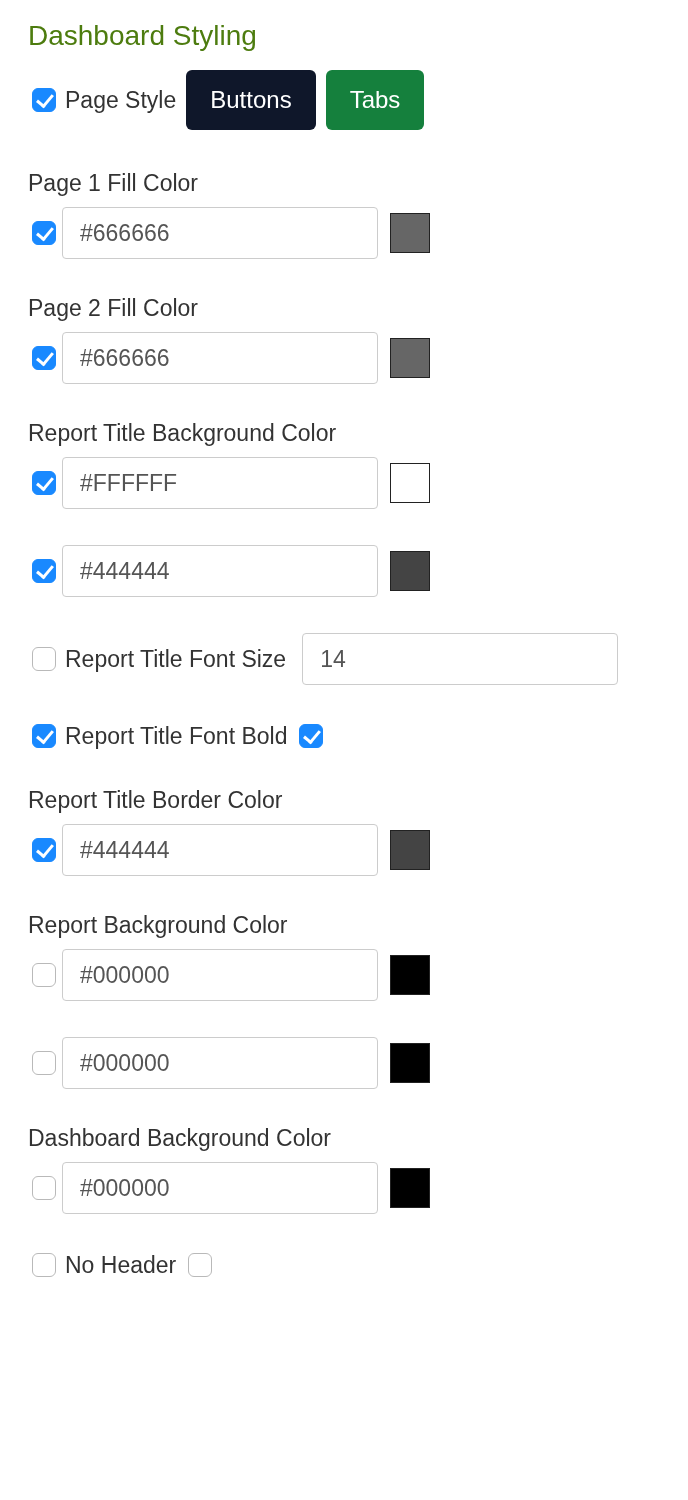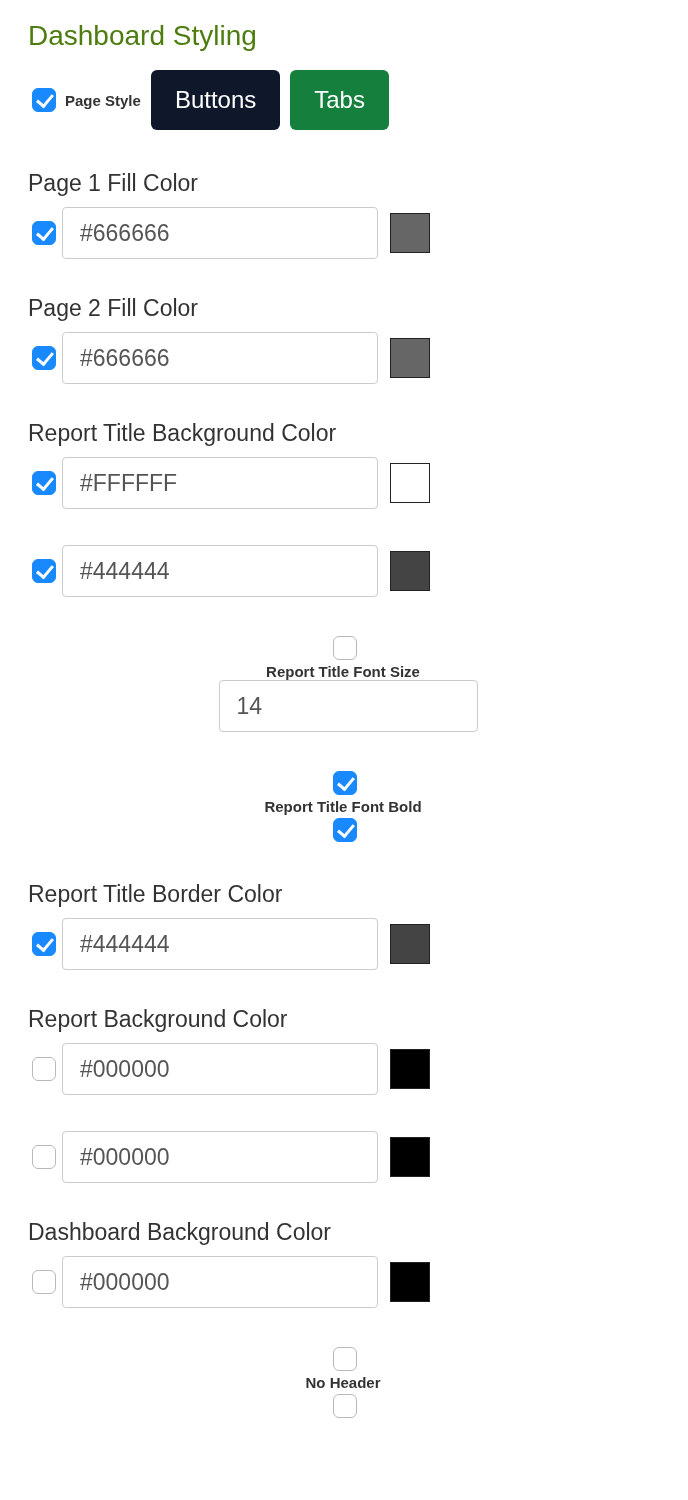--- a/index.html
+++ b/index.html
@@ -19,24 +19,24 @@
     }
     .label-line {
       font-size: 23px;
       color: #333;
       margin: 0 0 10px 0;
       display: block;
       font-weight: 400;
     }
     .field-block { margin-bottom: 36px; }
     .inline-label {
-      font-size: 15px;
+      font-size: 23px;
       color: #333;
       margin: 0 8px 0 6px;
-      font-weight: 700;
+      font-weight: 400;
     }
     input[type=text].text {
       height: 52px;
       border: 1px solid #ccc;
       border-radius: 4px;
       font-size: 23px;
       padding: 0 17px;
       color: #555;
       font-family: inherit;
     }
@@ -85,22 +85,22 @@
       border: none;
       font-family: inherit;
       cursor: pointer;
       margin-right: 10px;
       font-weight: 400;
     }
     .btn-light { background: #0f172a; }
     .btn-dark  { background: #15803d; }
     .style-row { display: flex; align-items: center; margin: 10px 0 40px 0; }
     .style-row .inline-label { margin-right: 10px; }
-    .wide-num { width: 259px; margin-left: 8px; }
-    .inline-cb-row { display: flex; align-items: center; margin-bottom: 36px; flex-direction: column; }
+    .wide-num { width: 316px; margin-left: 8px; }
+    .inline-cb-row { display: flex; align-items: center; margin-bottom: 36px; }
     .inline-cb-row .cb + .inline-label { margin-left: 6px; }
   </style>
 </head>
 <body>
 
 <h2 class="section-title">Dashboard Styling</h2>
 
 <div class="style-row">
   <input type="checkbox" class="cb" checked="" style="">
   <span class="inline-label">Page Style</span>

